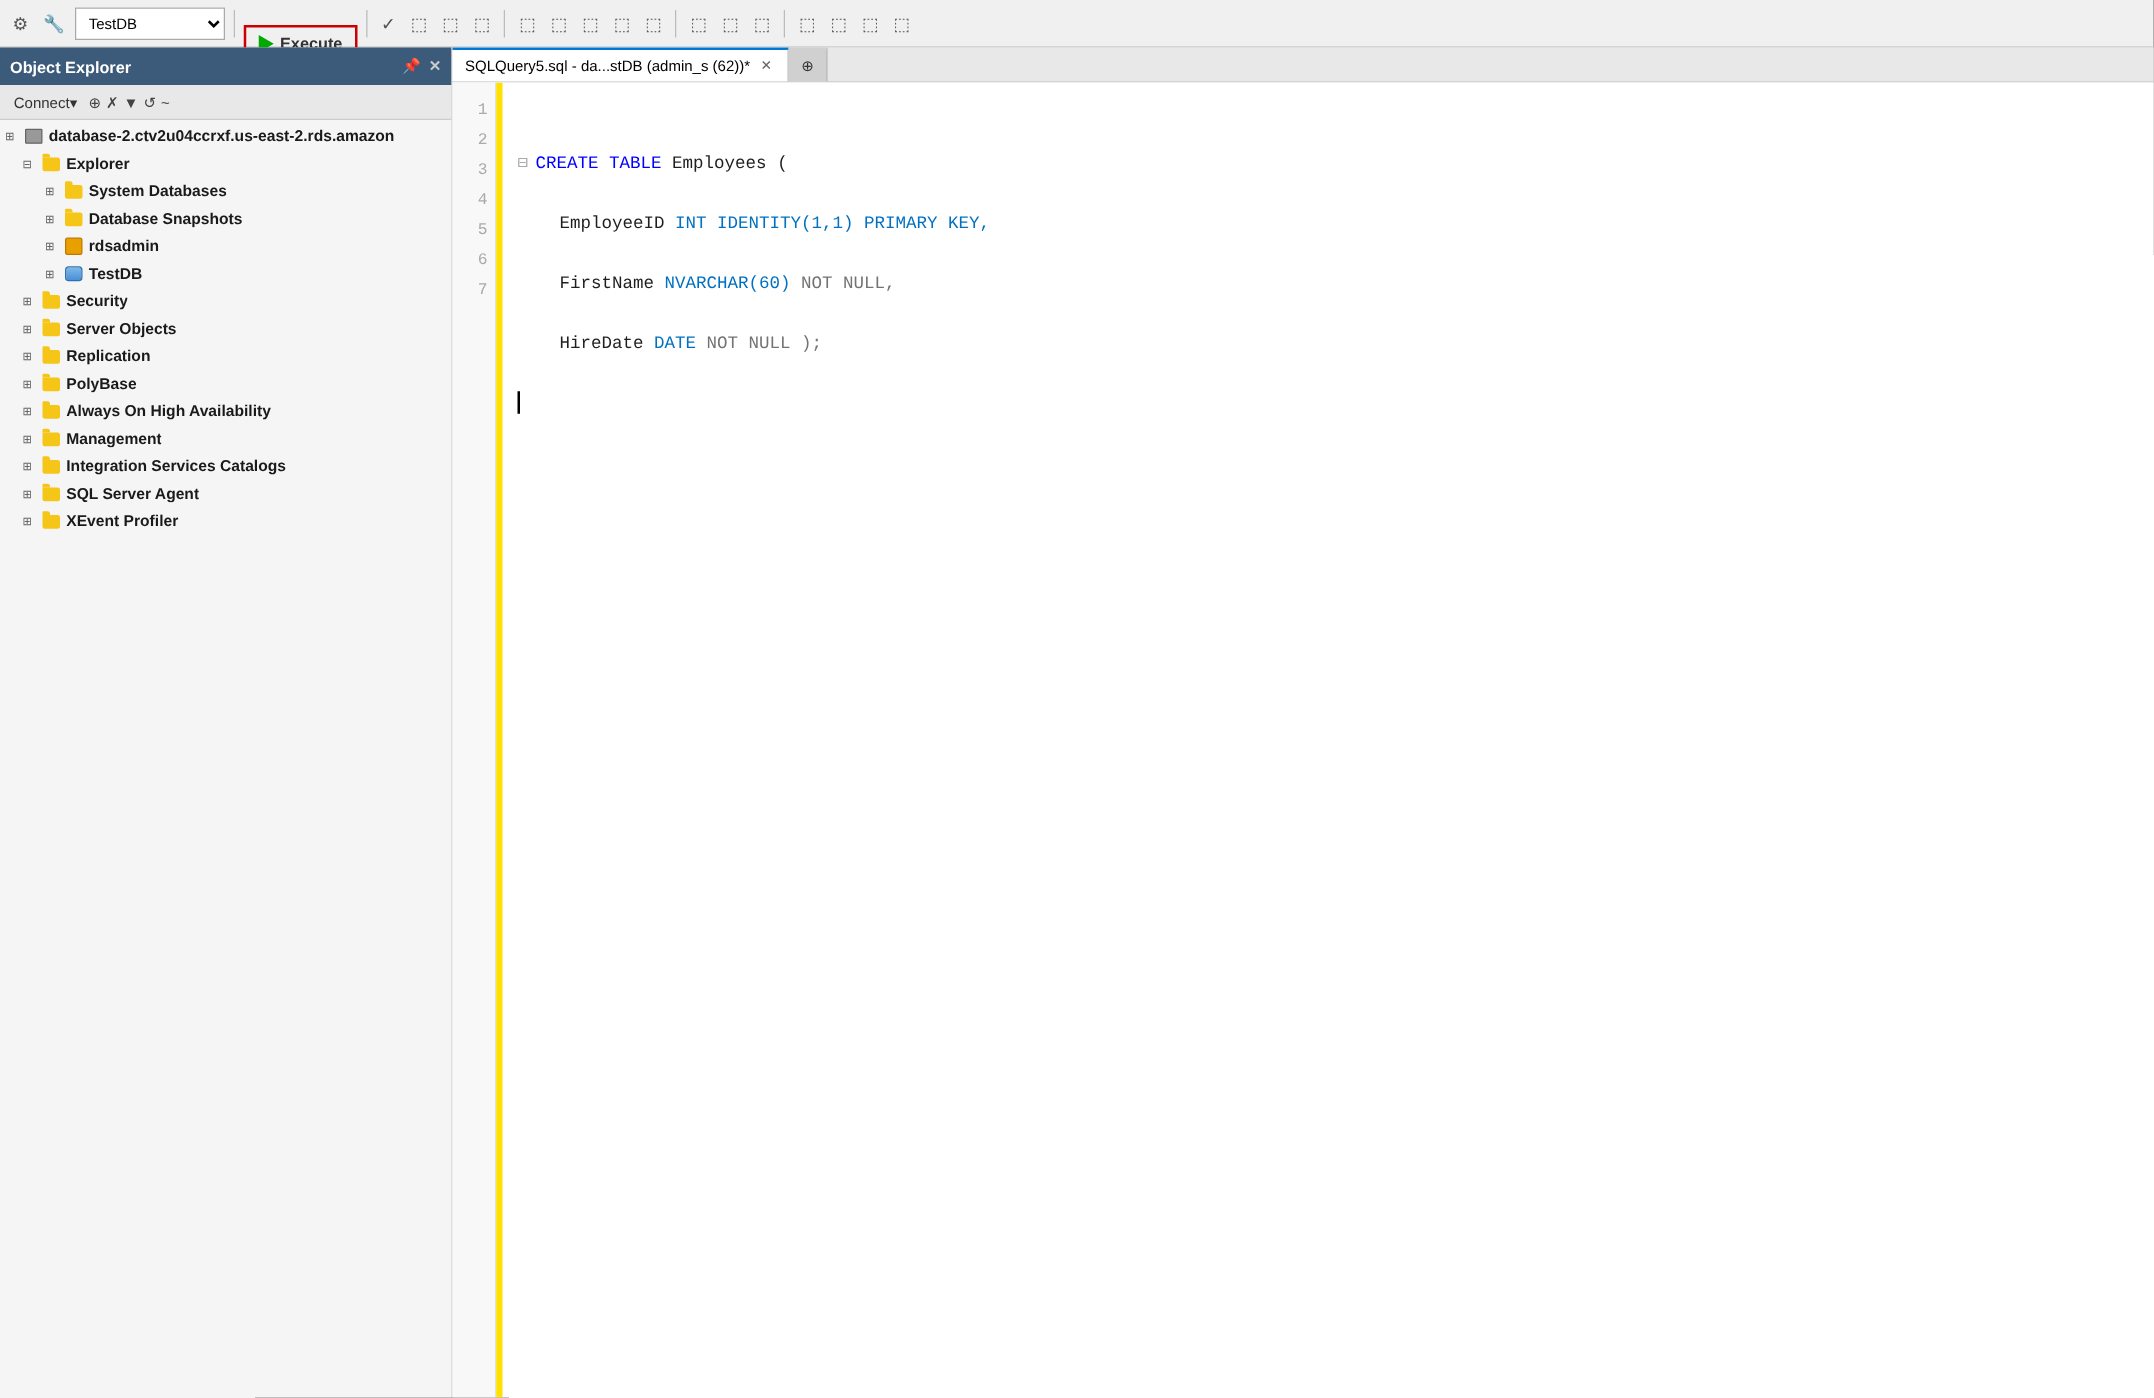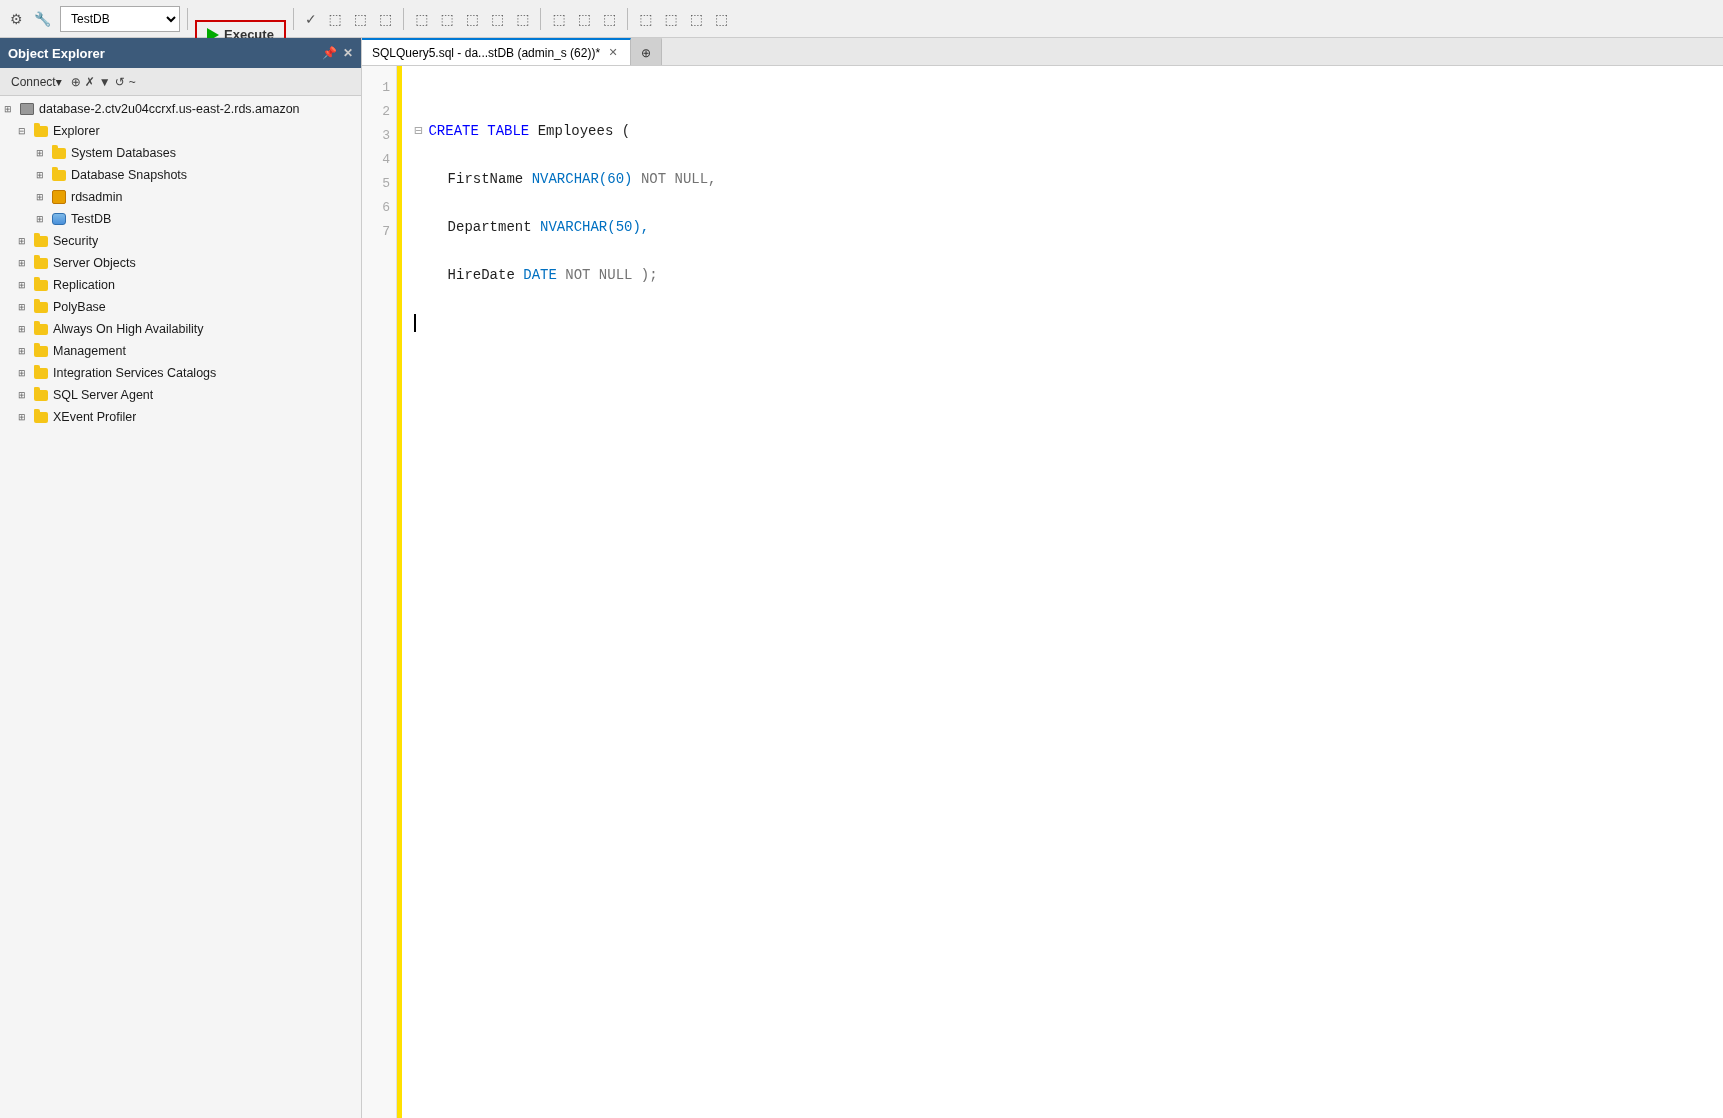--- a/index.html
+++ b/index.html
@@ -190,20 +190,21 @@
       height: 12px;
       background: #999;
       border: 1px solid #666;
       border-radius: 1px;
     }
 
     .tree-label {
       white-space: nowrap;
       overflow: hidden;
       text-overflow: ellipsis;
+      font-weight: bold;
     }
 
     .indent-1 { padding-left: 18px; }
     .indent-2 { padding-left: 36px; }
 
     
     #editor-area {
       flex: 1;
       display: flex;
       flex-direction: column;
@@ -523,21 +524,21 @@
         <div>2</div>
         <div>3</div>
         <div>4</div>
         <div>5</div>
         <div>6</div>
         <div>7</div>
       </div>
       <div id="yellow-bar"></div>
       <div id="code-content">
 <span class="code-line"><span class="sql-collapse">⊟</span><span class="sql-keyword">CREATE</span> <span class="sql-keyword">TABLE</span> <span class="sql-text">Employees (</span></span>
+<span class="code-line">    <span class="sql-text">EmployeeID</span> <span class="sql-type">INT</span> <span class="sql-type">IDENTITY(1,1)</span> <span class="sql-type">PRIMARY KEY,</span></span>
 <span class="code-line">    <span class="sql-text">FirstName</span> <span class="sql-type">NVARCHAR(60)</span> <span class="sql-gray">NOT NULL,</span></span>
-<span class="code-line">    <span class="sql-text">Department</span> <span class="sql-type">NVARCHAR(50),</span></span>
 <span class="code-line">    <span class="sql-text">HireDate</span> <span class="sql-type">DATE</span> <span class="sql-gray">NOT NULL );</span></span>
 <span class="code-line cursor-line"><span class="cursor"></span></span>
       </div>
     </div>
   </div>
 
 </div>
 
 </body></html>

